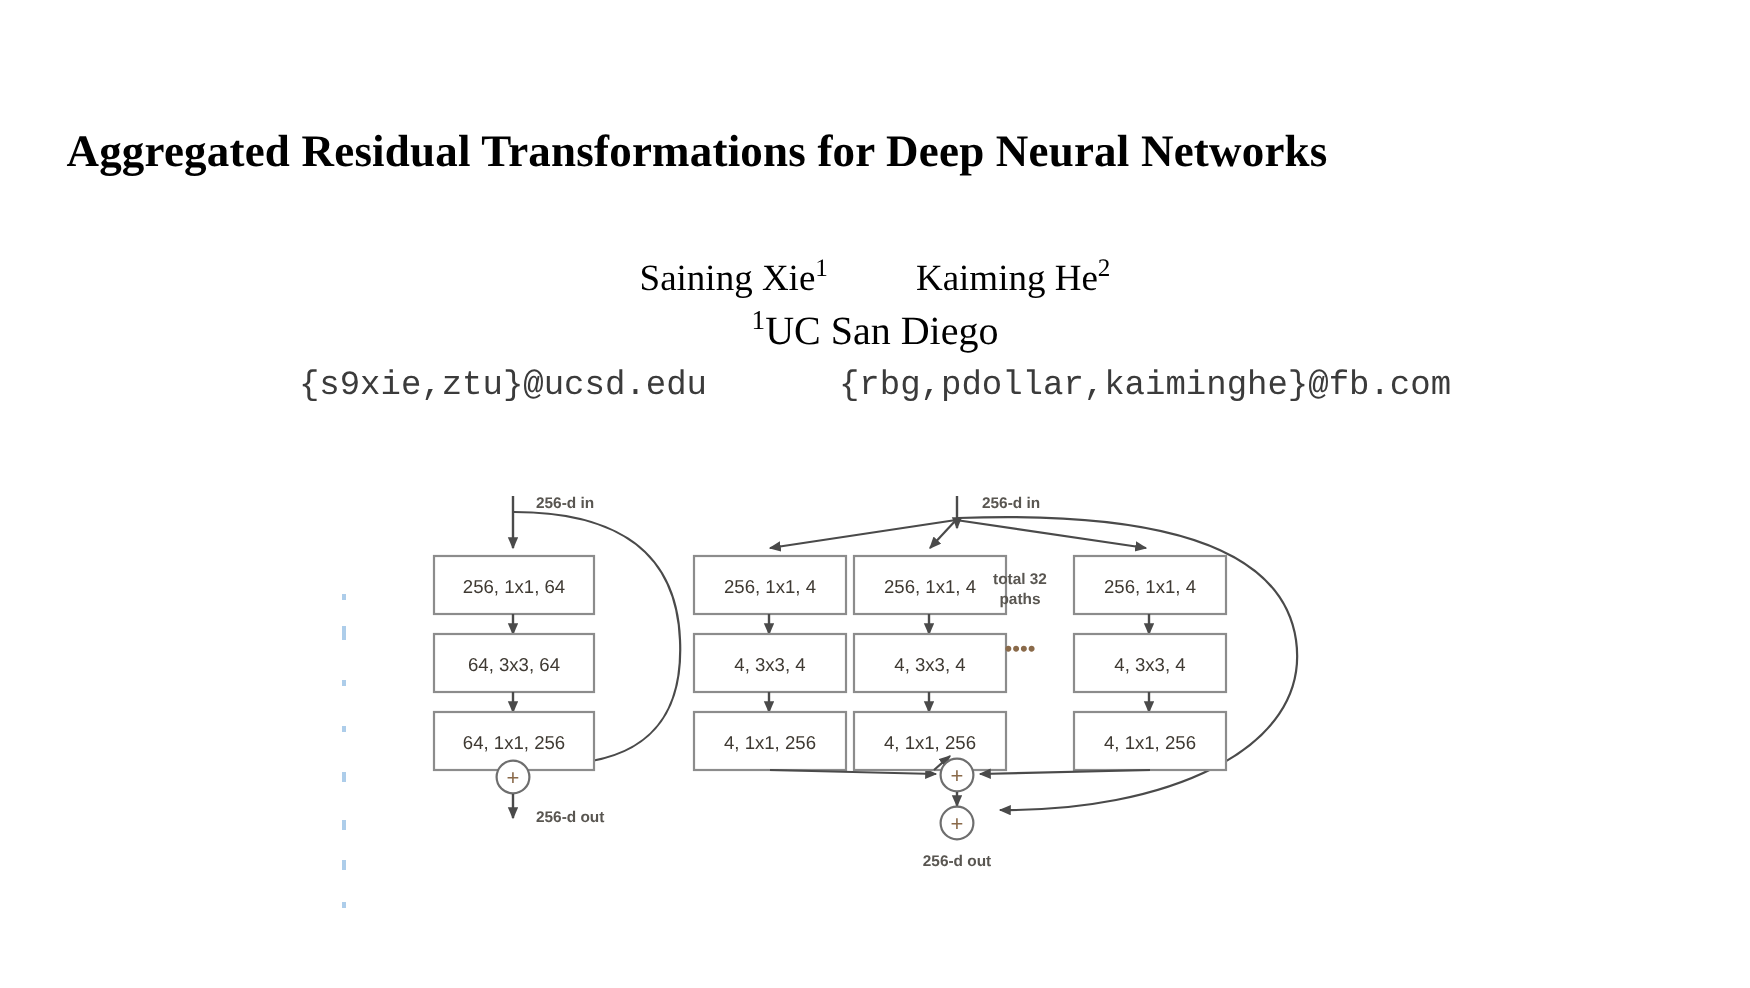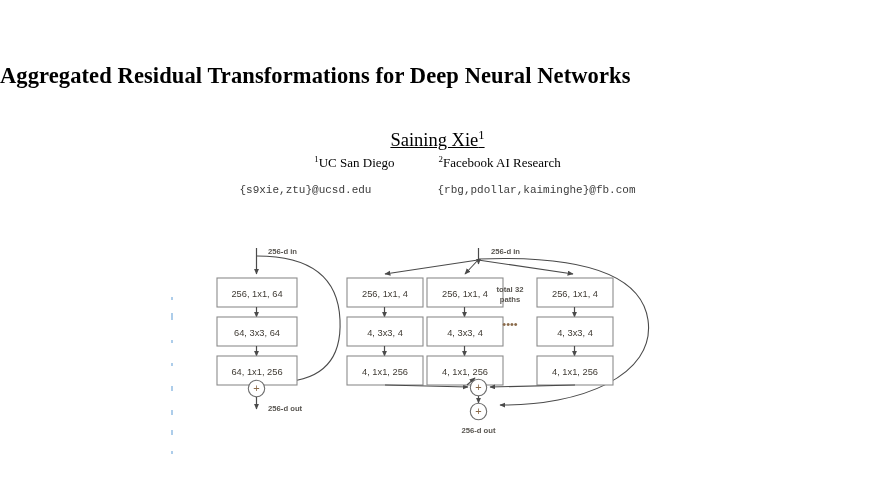--- a/index.html
+++ b/index.html
@@ -23,54 +23,54 @@
     height: 494px;
     background: #ffffff;
   }
 
   
   .paper-title {
     position: absolute;
     left: 0;
     top: 63px;
     width: 697px;
+    text-align: center;
     font-family: "Liberation Serif", serif;
     font-weight: bold;
     font-size: 22.5px;
     letter-spacing: 0.1px;
     color: #000;
     white-space: nowrap;
   }
 
   
   .authors-row {
     position: absolute;
     left: 0;
     top: 130px;
     width: 875px;
     display: flex;
     justify-content: center;
     align-items: baseline;
     font-size: 18.5px;
     color: #000;
-    text-decoration: underline;
   }
   .author {
     white-space: nowrap;
     padding: 0 22px;
   }
   .affil-row {
     position: absolute;
     left: 0;
     top: 155px;
     width: 875px;
     display: flex;
     justify-content: center;
     align-items: baseline;
-    font-size: 13px;
+    font-size: 20px;
     color: #000;
   }
   .affil {
     white-space: nowrap;
     padding: 0 22px;
   }
   sup {
     font-size: 0.68em;
     vertical-align: super;
     line-height: 0;
@@ -84,21 +84,21 @@
   
   .emails-row {
     position: absolute;
     left: 0;
     top: 184px;
     width: 875px;
     display: flex;
     justify-content: center;
     align-items: baseline;
     font-family: "Liberation Mono", monospace;
-    font-size: 11px;
+    font-size: 17px;
     color: #3b3b3b;
   }
   .email {
     white-space: nowrap;
   }
   .email.left  { margin-right: 66px; }
 
   
   #figure {
     position: absolute;
@@ -136,25 +136,25 @@
 </style>
 </head>
 <body>
 
 <div id="page">
 
   <div class="paper-title">Aggregated Residual Transformations for Deep Neural Networks</div>
 
   <div class="authors-row">
     <span class="author"><span>Saining Xie</span><sup>1</sup></span>
+    <span class="author"><span>Kaiming He</span><sup>2</sup></span>
   </div>
 
   <div class="affil-row">
     <span class="affil"><span class="presup">1</span><span>UC San Diego</span></span>
-    <span class="affil"><span class="presup">2</span><span>Facebook AI Research</span></span>
   </div>
 
   <div class="emails-row">
     <span class="email left">{s9xie,ztu}@ucsd.edu</span>
     <span class="email right">{rbg,pdollar,kaiminghe}@fb.com</span>
   </div>
 
   <div class="margin-speck" style="left:171px; top:297px; height:3px;"></div>
   <div class="margin-speck" style="left:171px; top:313px; height:7px;"></div>
   <div class="margin-speck" style="left:171px; top:340px; height:3px;"></div>

